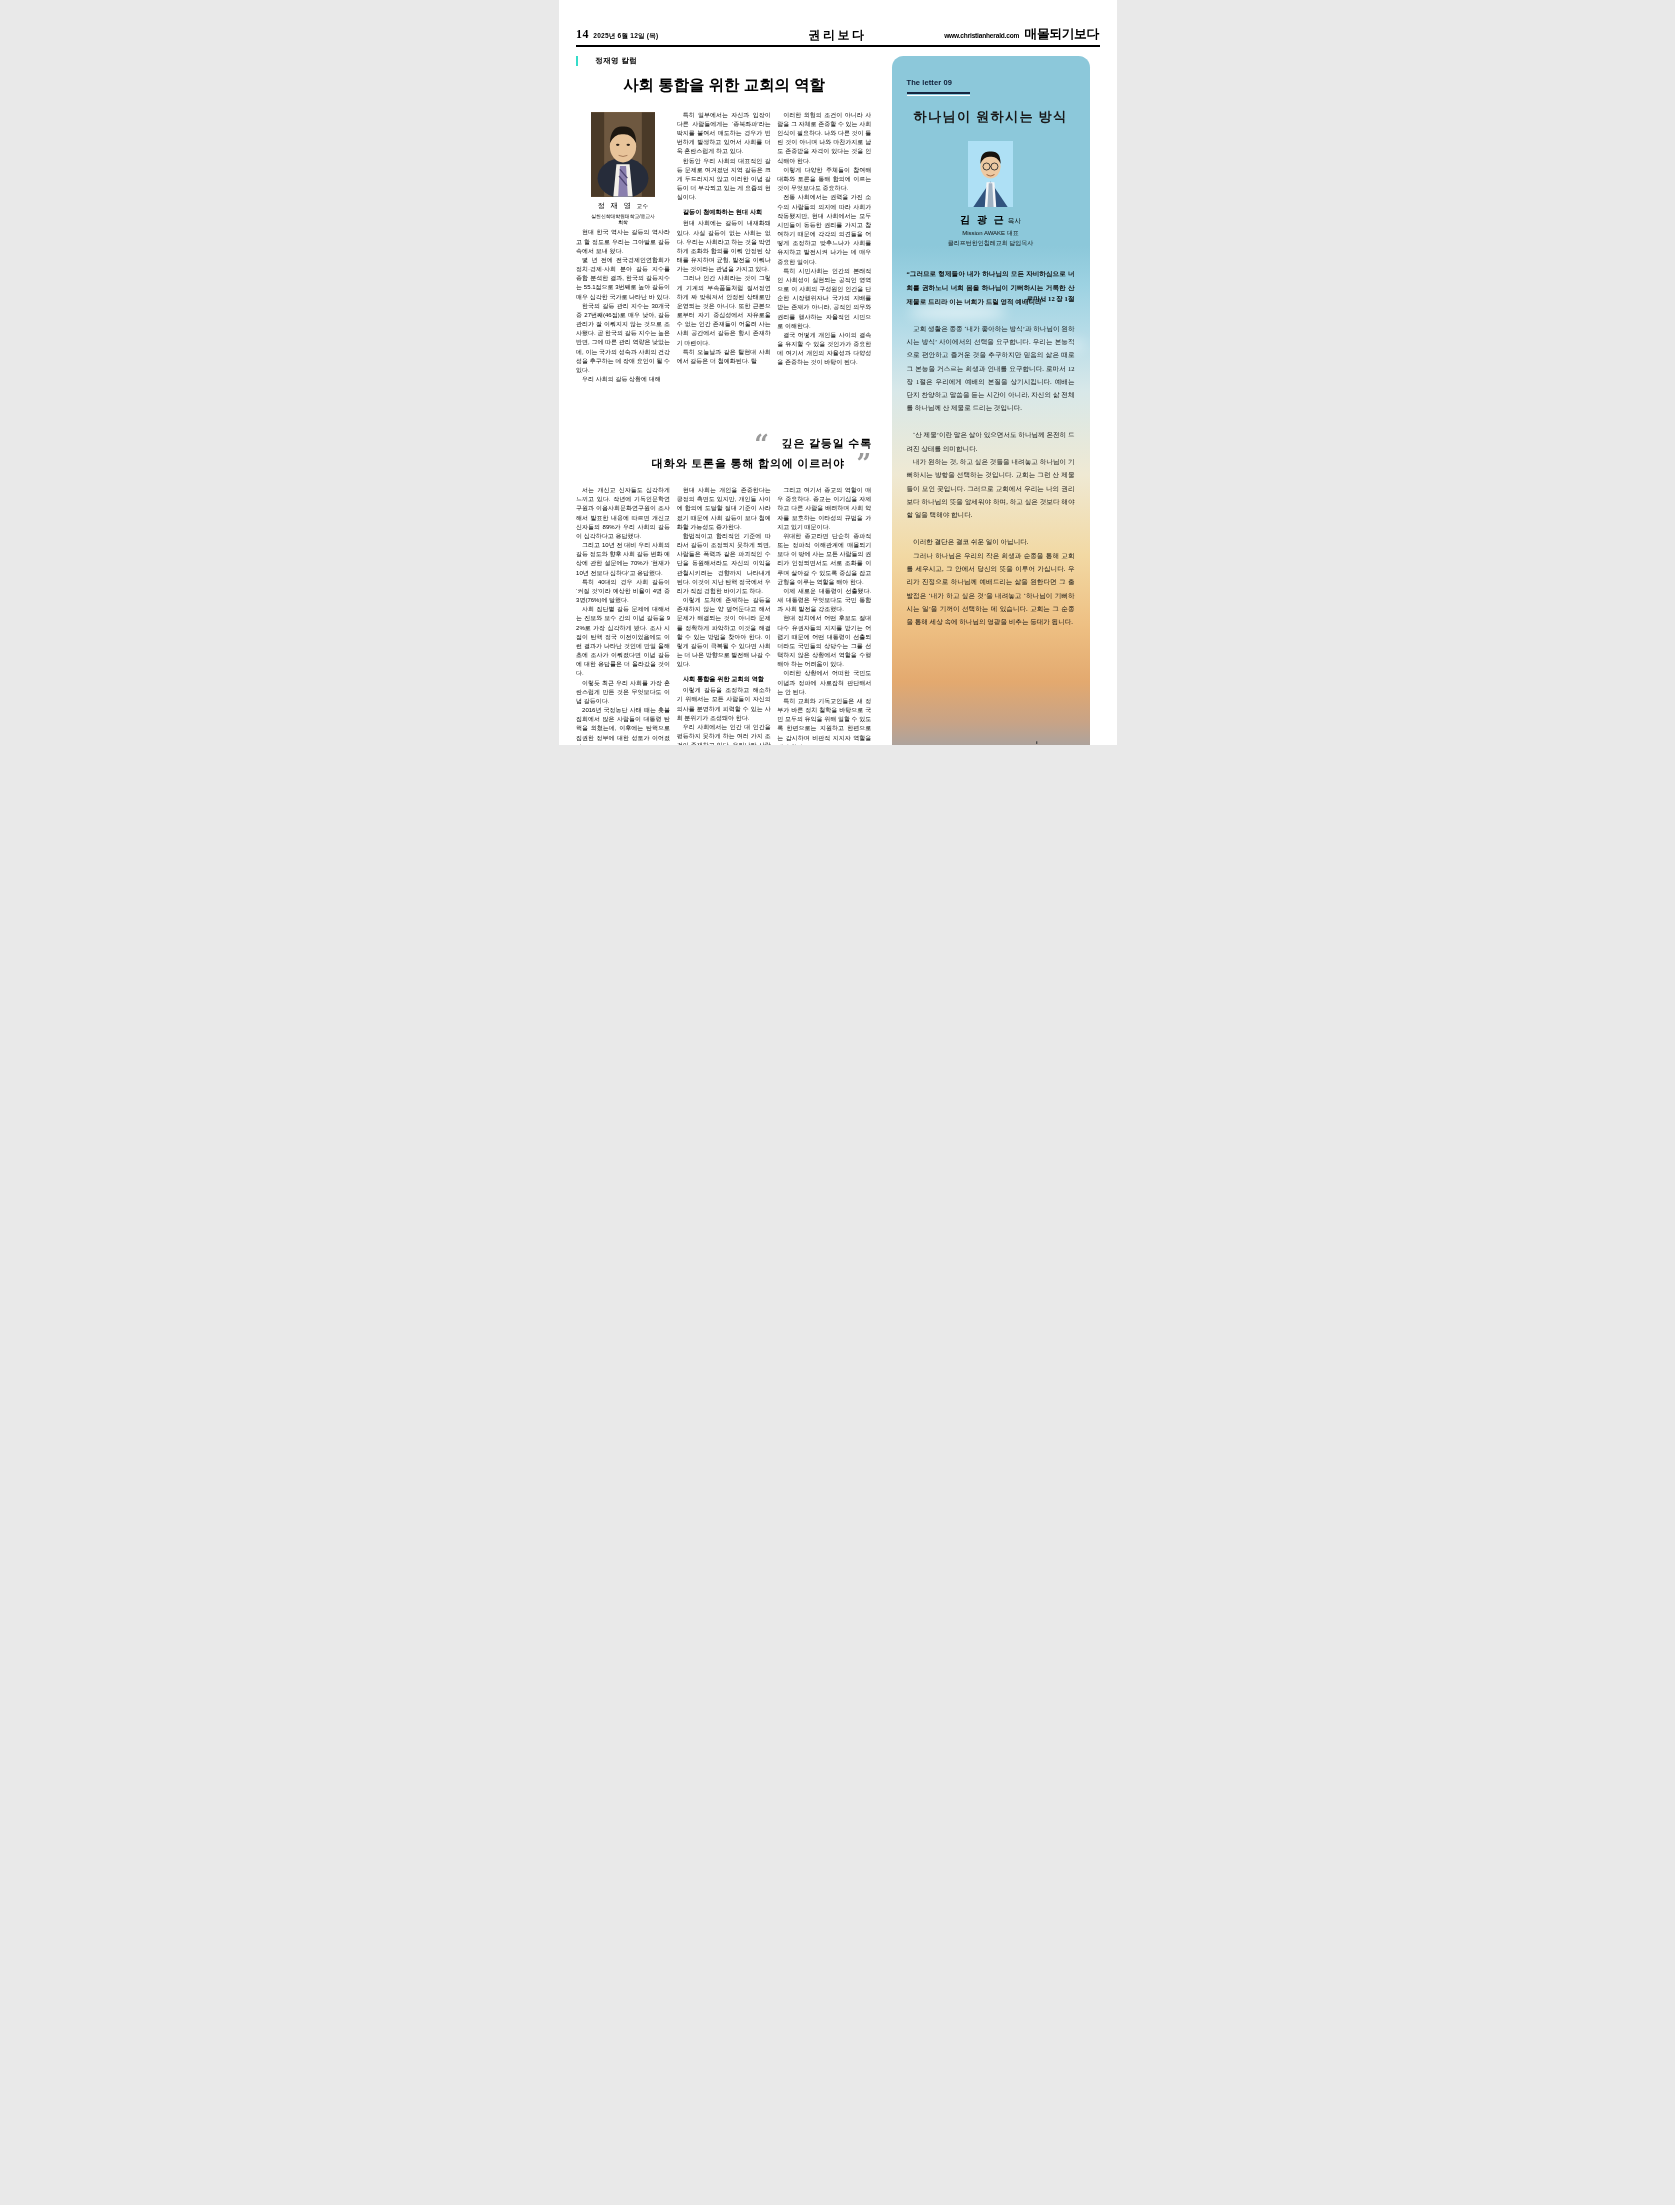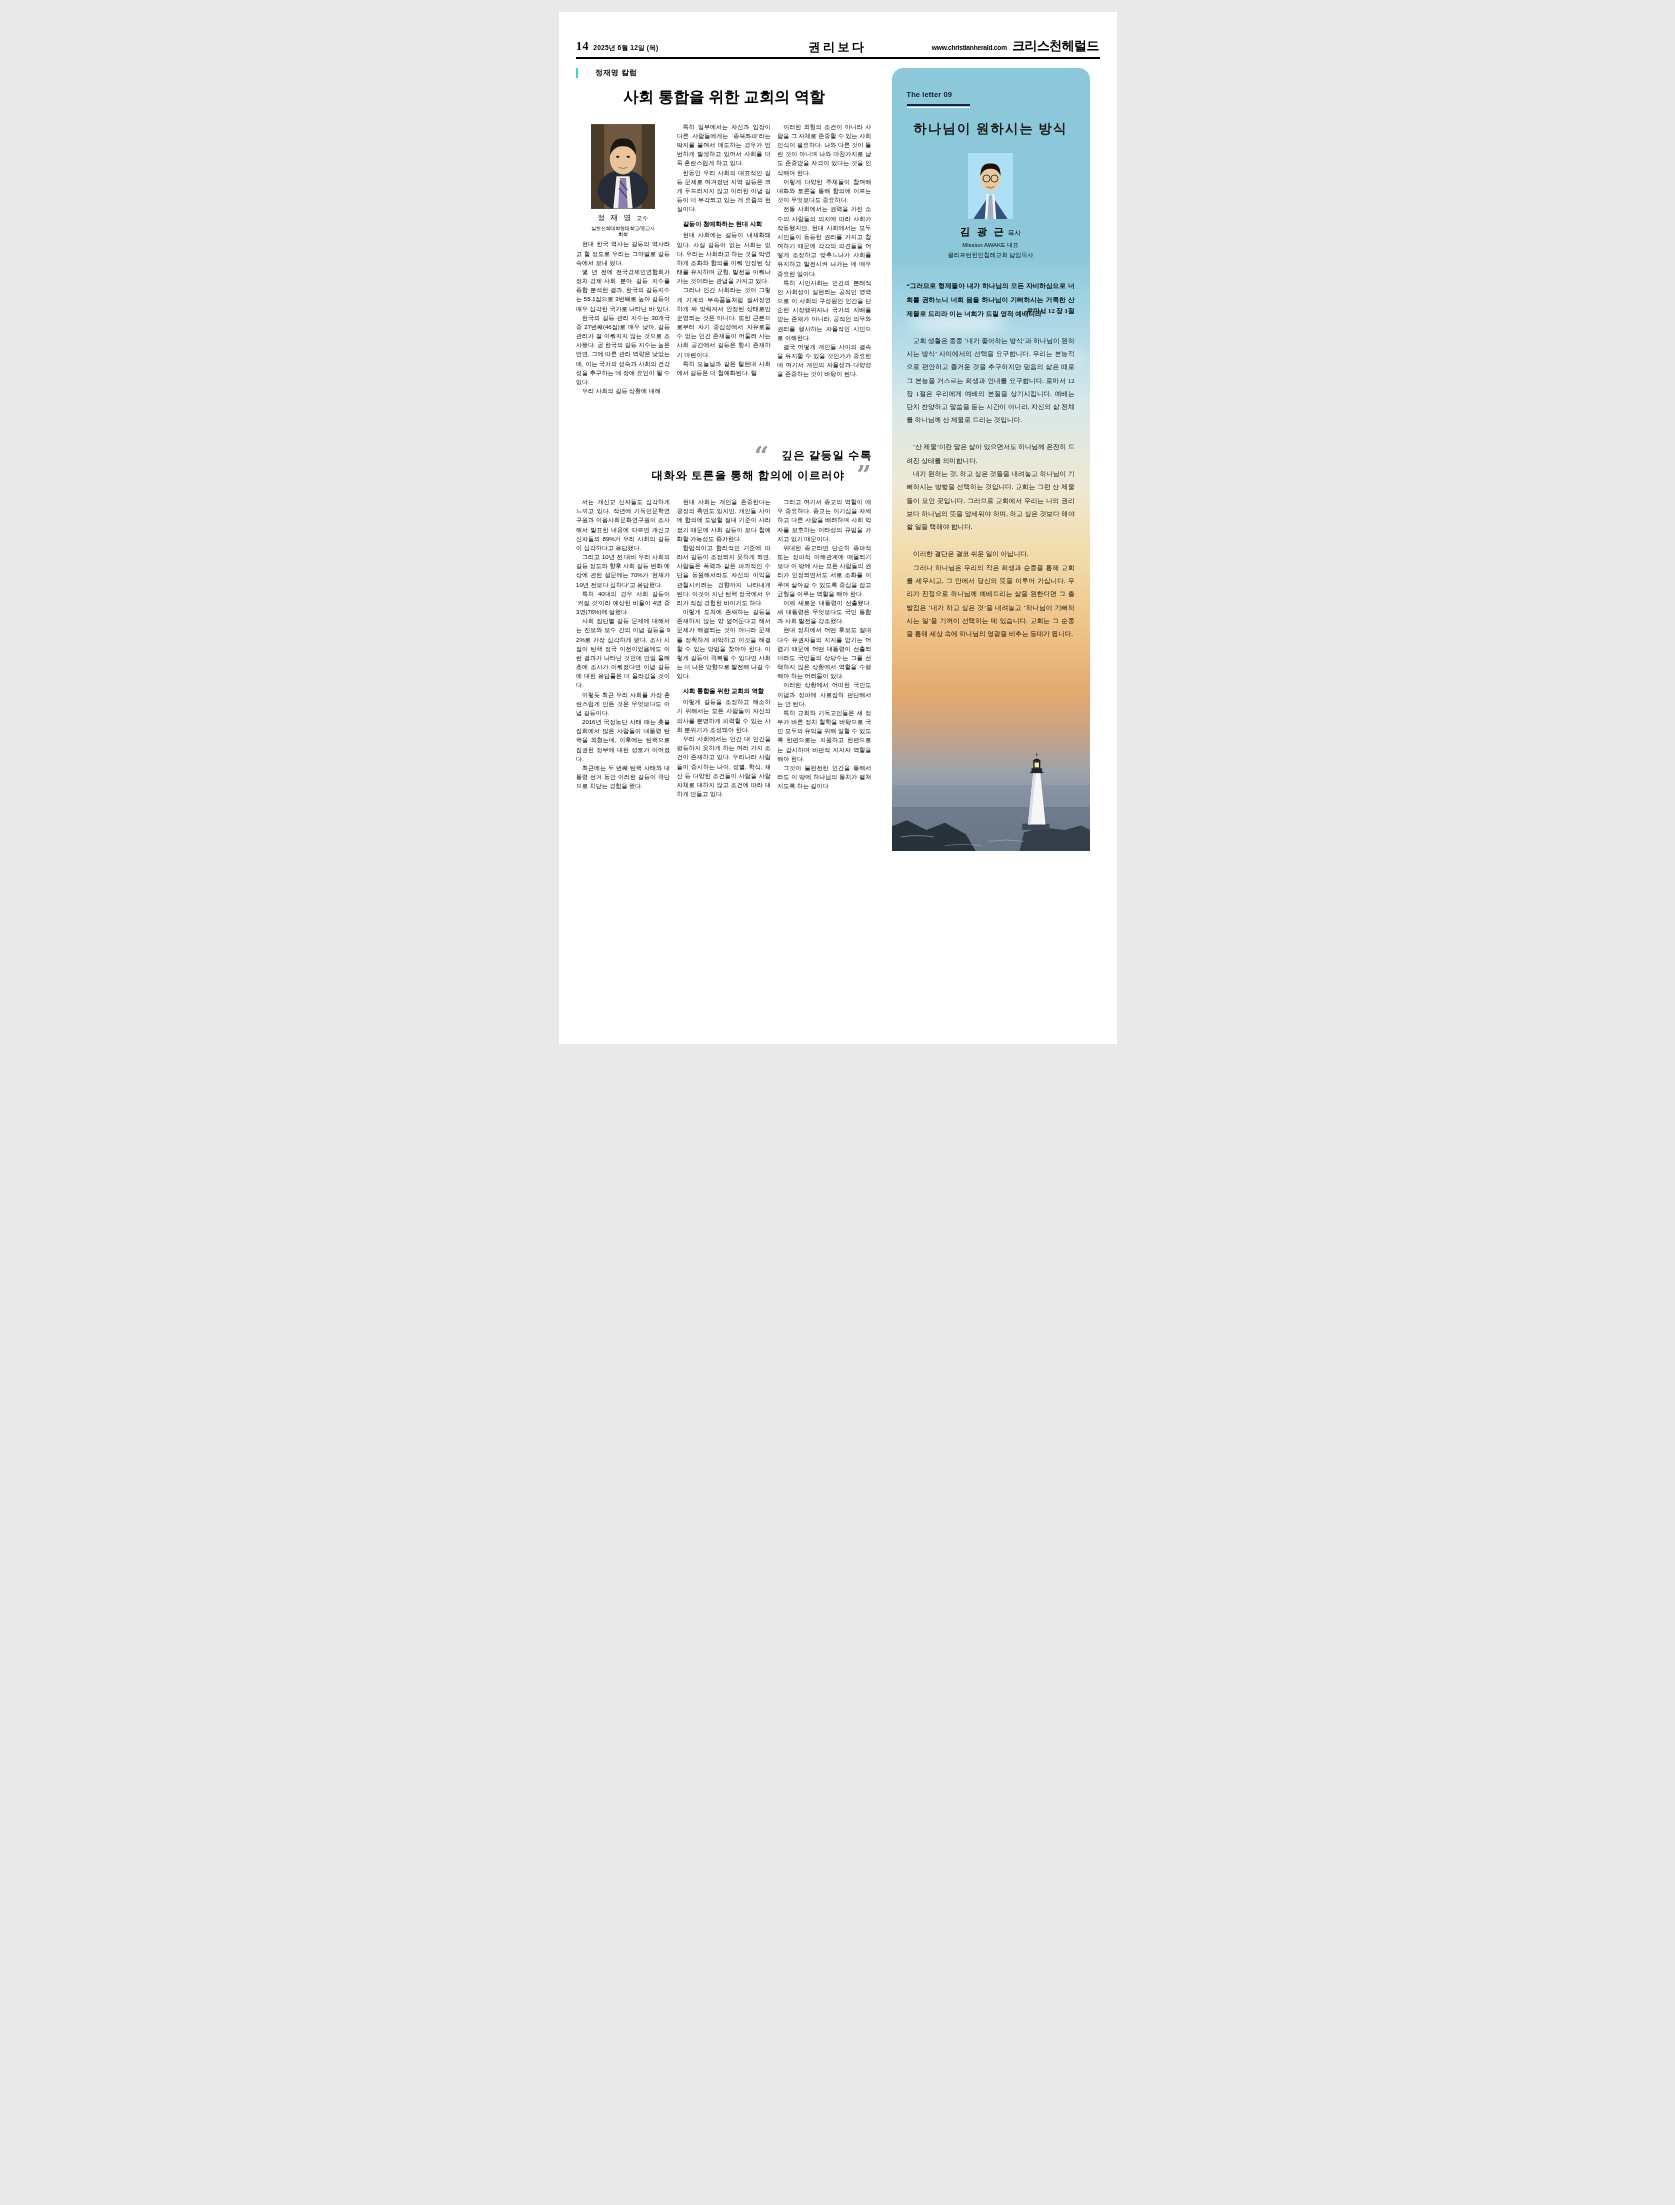--- a/index.html
+++ b/index.html
@@ -1,17 +1,17 @@
 <!DOCTYPE html>
 <html style="font-size:7px"><head>
 <meta charset="utf-8">
 <style>
   html,body{margin:0;padding:0;background:#e9e9e9;}
   .page{
-    position:relative;width:558px;height:1032px;margin:12px auto;background:#ffffff;
+    position:relative;width:558px;height:745px;margin:0 auto;background:#ffffff;
     font-family:"Liberation Sans", sans-serif;color:#000;overflow:hidden;
   }
   
   .hdr-left{position:absolute;left:17.6px;top:27px;display:flex;align-items:baseline;gap:4.4px;}
   .hdr-pagenum{font-family:"Liberation Serif",serif;font-size:12px;font-weight:bold;letter-spacing:0.4px;}
   .hdr-date{font-size:6.6px;font-weight:bold;letter-spacing:0.2px;}
   .hdr-center{position:absolute;left:0;right:0;top:26.5px;text-align:center;font-size:12px;font-weight:bold;letter-spacing:2.6px;}
   .hdr-right{position:absolute;right:17.6px;top:25.6px;display:flex;align-items:baseline;gap:5.3px;}
   .hdr-url{font-size:6.6px;font-weight:bold;font-stretch:condensed;letter-spacing:-0.2px;}
   .hdr-masthead{font-size:12.8px;font-weight:900;letter-spacing:-0.4px;}
@@ -82,21 +82,21 @@
 
 <div class="page">
 
   <div class="hdr-left">
     <span class="hdr-pagenum">14</span>
     <span class="hdr-date">2025년 6월 12일 (목)</span>
   </div>
   <div class="hdr-center">권리보다</div>
   <div class="hdr-right">
     <span class="hdr-url">www.christianherald.com</span>
-    <span class="hdr-masthead">크리스천헤럴드</span>
+    <span class="hdr-masthead">매몰되기보다</span>
   </div>
   <div class="hdr-rule"></div>
 
   <div class="article">
 
     <div class="kicker">
       <span class="kicker-bar"></span>
       <span class="kicker-label">정재영 칼럼</span>
     </div>
 

